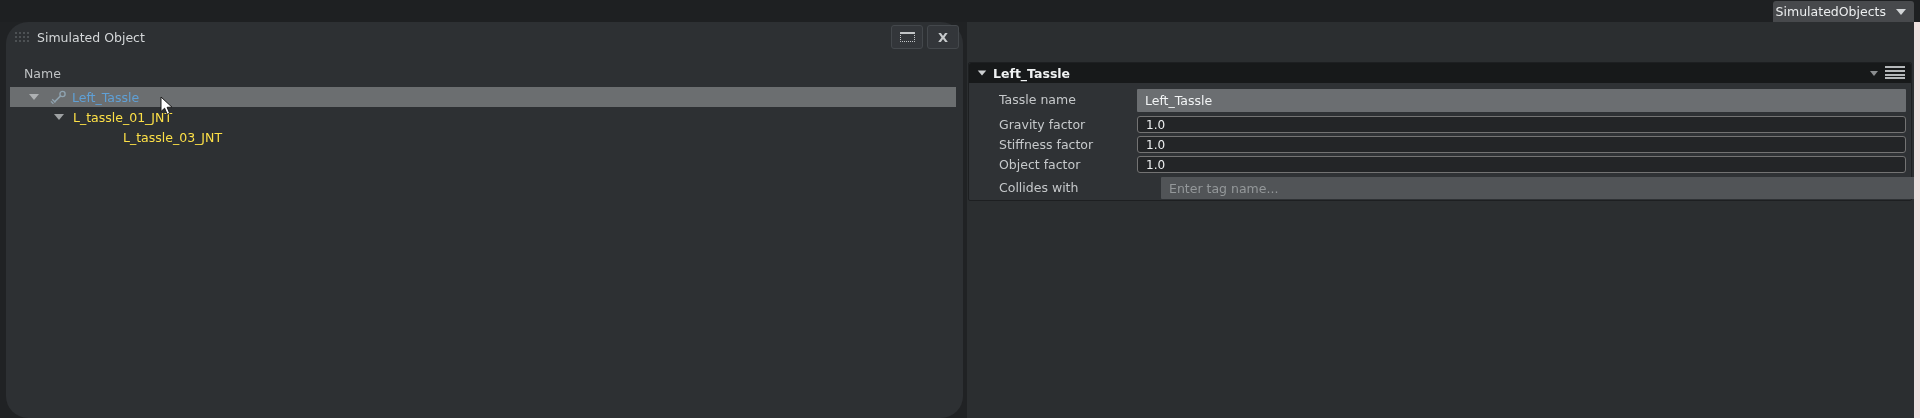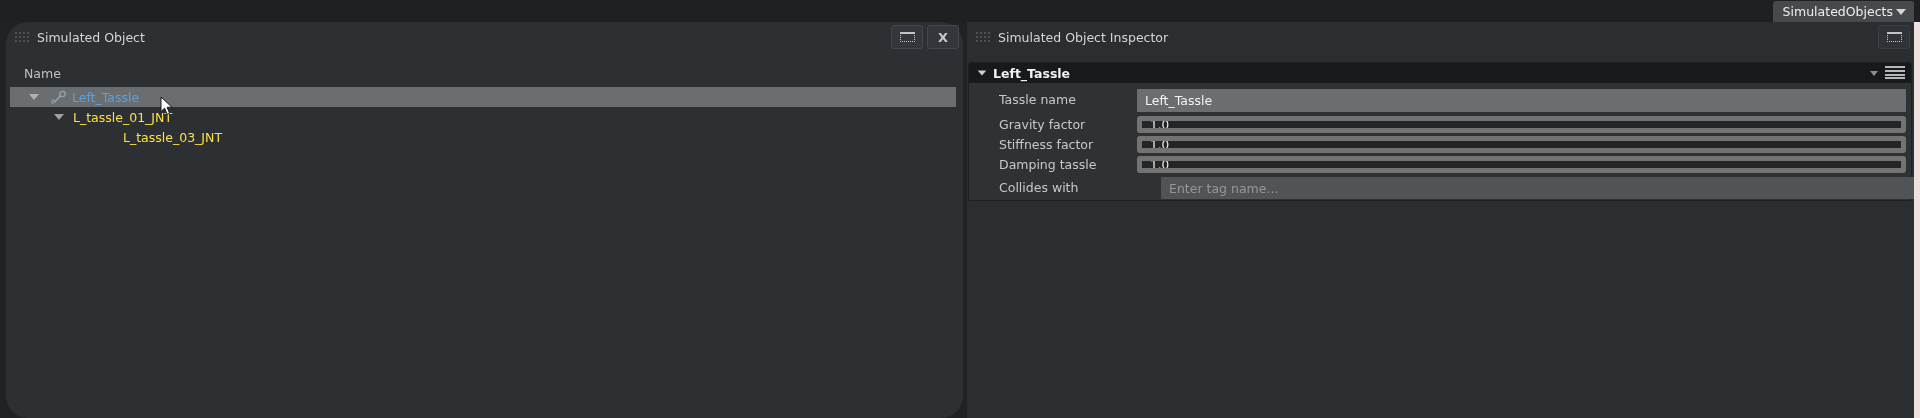--- a/index.html
+++ b/index.html
@@ -10,21 +10,21 @@
     font-family:"DejaVu Sans","Liberation Sans",sans-serif;
     color:#c6c9cb; font-size:12px;
     -webkit-font-smoothing:antialiased;
   }
   
   .topbar { position:absolute; left:0; top:0; width:1920px; height:22px; background:#1e2022; }
   .workspace-tab {
     position:absolute; left:1773px; top:1px; width:141px; height:21px;
     background:#47494c; border-radius:3px 3px 0 0;
     display:flex; align-items:center; justify-content:flex-end;
-    padding:0 8px; gap:3px; color:#eceeef; font-size:12.5px; cursor:default;
+    padding:0 8px; gap:10px; color:#eceeef; font-size:12.5px; cursor:default;
   }
   .caret-down {
     width:0; height:0; border-left:5px solid transparent; border-right:5px solid transparent;
     border-top:6px solid #d2d5d7; display:inline-block;
   }
   
   .panel { position:absolute; top:22px; height:396px; }
   .panel-left  { left:6px;   width:957px; background:#2d3033;border-radius:22px; }
   .panel-right { left:967px; width:947px; background:#2b2e30; }
   .panel-titlebar { position:relative; height:30px; display:flex; align-items:center; padding-left:8px; }
@@ -81,21 +81,21 @@
     width:20px; height:14px;
     background:repeating-linear-gradient(to bottom,#b5b8ba 0 2px, transparent 2px 3.8px);
   }
   .form-row { position:absolute; left:0; width:100%; display:flex; align-items:center; }
   .form-label { position:absolute; left:30px; color:#c6c9cb; font-size:12.5px; }
   .field { position:absolute; left:168px; width:769px; border:none; outline:none; font-family:inherit; }
   .field-name {
     height:23px; background:#6b6e71; color:#f2f4f5; font-size:12.5px; padding:0 8px; border-radius:1px;
   }
   .field-num {
-    height:17px; background:#232527; border:5px solid #737373; border-radius:3px;
+    height:17px; background:#232527; border:1px solid #737373; border-radius:3px;
     color:#eef0f1; font-size:12px; padding:0 8px;
   }
   .field-combo {
     height:22px; background:#515457; border-radius:1px; display:flex; align-items:center;
     padding:0 6px 0 8px; color:#94989a; font-size:12.5px;margin-left:24px;
   }
   .combo-placeholder { flex:1; }
   .stepper { display:flex; flex-direction:column; gap:2px; align-items:center; }
   .stepper .up {
     width:0; height:0; border-left:4px solid transparent; border-right:4px solid transparent;
@@ -155,29 +155,20 @@
       <span class="tree-label">L_tassle_01_JNT</span>
     </div>
     <div class="tree-row" style="padding-left:87px;">
       <span class="expander-slot"></span>
       <span class="tree-label">L_tassle_03_JNT</span>
     </div>
   </div>
 </div>
 
 <div class="panel panel-right">
-  <div class="panel-titlebar">
-    <span class="drag-handle"></span>
-    <span class="panel-title">Simulated Object Inspector</span>
-    <span class="titlebar-buttons">
-      <span class="tb-btn flat">
-        <span class="restore-glyph"></span>
-      </span>
-    </span>
-  </div>
 
   <div class="section">
     <div class="section-header">
       <span class="tri-down"></span>
       <span class="section-title">Left_Tassle</span>
       <span class="section-header-right">
         <span class="mini-caret"></span>
         <span class="hamburger"></span>
       </span>
     </div>
@@ -191,21 +182,21 @@
       <span class="form-label" style="top:1px;">Gravity factor</span>
       <input class="field field-num" style="top: 0px;" value="1.0">
     </div>
 
     <div class="form-row" style="top:73px;">
       <span class="form-label" style="top:1px;">Stiffness factor</span>
       <input class="field field-num" style="top: 0px;" value="1.0">
     </div>
 
     <div class="form-row" style="top:93px;">
-      <span class="form-label" style="top:1px;">Damping tassle</span>
+      <span class="form-label" style="top:1px;">Object factor</span>
       <input class="field field-num" style="top: 0px;" value="1.0">
     </div>
 
     <div class="form-row" style="top:114px;">
       <span class="form-label" style="top:3px;">Collides with</span>
       <div class="field field-combo" style="top:0;">
         <span class="combo-placeholder">Enter tag name...</span>
         <span class="stepper">
           <span class="up"></span>
             <span class="down"></span>

